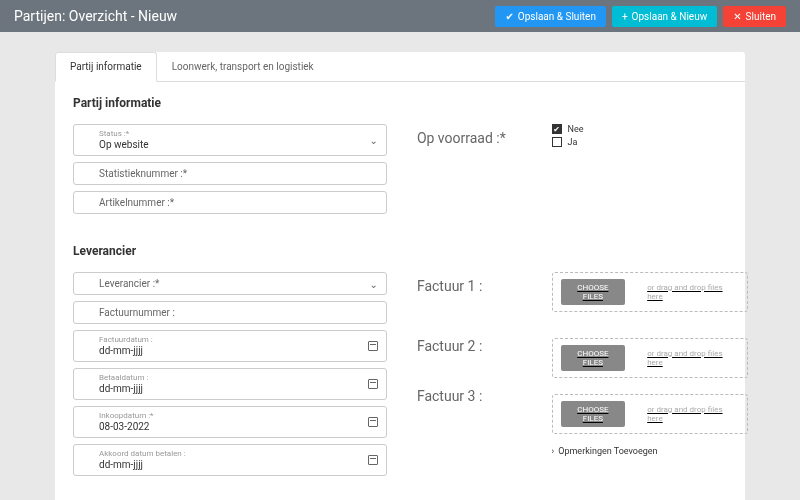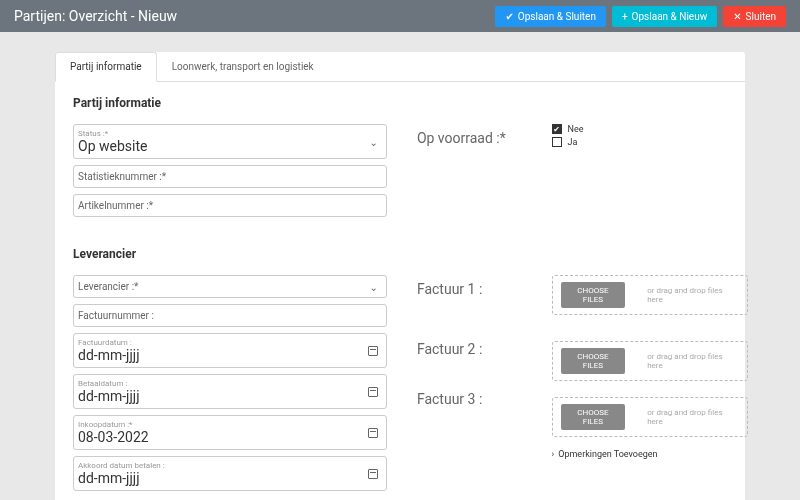--- a/index.html
+++ b/index.html
@@ -14,32 +14,32 @@
 .container { max-width: 690px; margin: 20px auto 0; background: #fff; border-radius: 3px; padding: 0; }
 .tabs { display: flex; border-bottom: 1px solid #ddd; }
 .tab { padding: 8px 14px; font-size: 10px; color: #666; cursor: pointer; border: 1px solid transparent; }
 .tab.active { border: 1px solid #ddd; border-bottom-color: #fff; margin-bottom: -1px; background: #fff; border-radius: 3px 3px 0 0; color: #333; }
 .content { padding: 14px 18px; }
 .section-title { font-size: 12px; font-weight: 700; margin-bottom: 14px; color: #333; }
 .row { display: flex; gap: 30px; }
 .col-left { flex: 0 0 48%; }
 .col-mid { flex: 0 0 16%; }
 .col-right { flex: 0 0 30%; }
-.form-field { border: 1px solid #ccc; border-radius: 3px; padding: 4px 4px; margin-bottom: 6px; position: relative; background: #fff; }
+.form-field { border: 1px solid #ccc; border-radius: 3px; padding: 4px 25px; margin-bottom: 6px; position: relative; background: #fff; }
 .field-label { font-size: 8px; color: #999; display: block; }
-.field-value { font-size: 14px; color: #333; border: none; outline: none; width: 100%; background: transparent; }
+.field-value { font-size: 10px; color: #333; border: none; outline: none; width: 100%; background: transparent; }
 .field-placeholder { font-size: 10px; color: #666; }
 .chevron { position: absolute; right: 8px; top: 50%; transform: translateY(-50%); font-size: 10px; color: #666; }
 .date-icon { position: absolute; right: 8px; top: 50%; transform: translateY(-50%); width: 10px; height: 10px; border: 1px solid #666; border-radius: 1px; }
 .date-icon::before { content: ""; position: absolute; top: 2px; left: 1px; right: 1px; height: 1px; background: #666; }
 .mid-label { font-size: 14px; color: #666; padding-top: 6px; }
 .checkbox-row { display: flex; align-items: center; gap: 6px; font-size: 9px; color: #333; margin-bottom: 3px; }
 .cb { width: 10px; height: 10px; border: 1px solid #333; display: inline-flex; align-items: center; justify-content: center; font-size: 8px; }
 .cb.checked { background: #333; color: #fff; }
-.file-drop { border: 1px dashed #bbb; border-radius: 3px; padding: 6px 8px; display: flex; align-items: center; gap: 22px; margin-bottom: 12px; }
+.file-drop { border: 1px dashed #bbb; border-radius: 3px; padding: 6px 8px; display: flex; align-items: center; gap: 22px; margin-bottom: 12px; text-decoration: underline; }
 .choose-btn { background: #888; color: #fff; border: none; padding: 4px 6px; font-size: 8px; border-radius: 2px; cursor: pointer; }
 .drop-text { font-size: 8px; color: #aaa; }
 .add-remark { font-size: 9px; color: #333; display: flex; align-items: center; gap: 4px; }
 .section-sep { margin-top: 24px; }
 .icon { display: inline-block; }
 </style>
 </head>
 <body>
 
 <div class="header">

